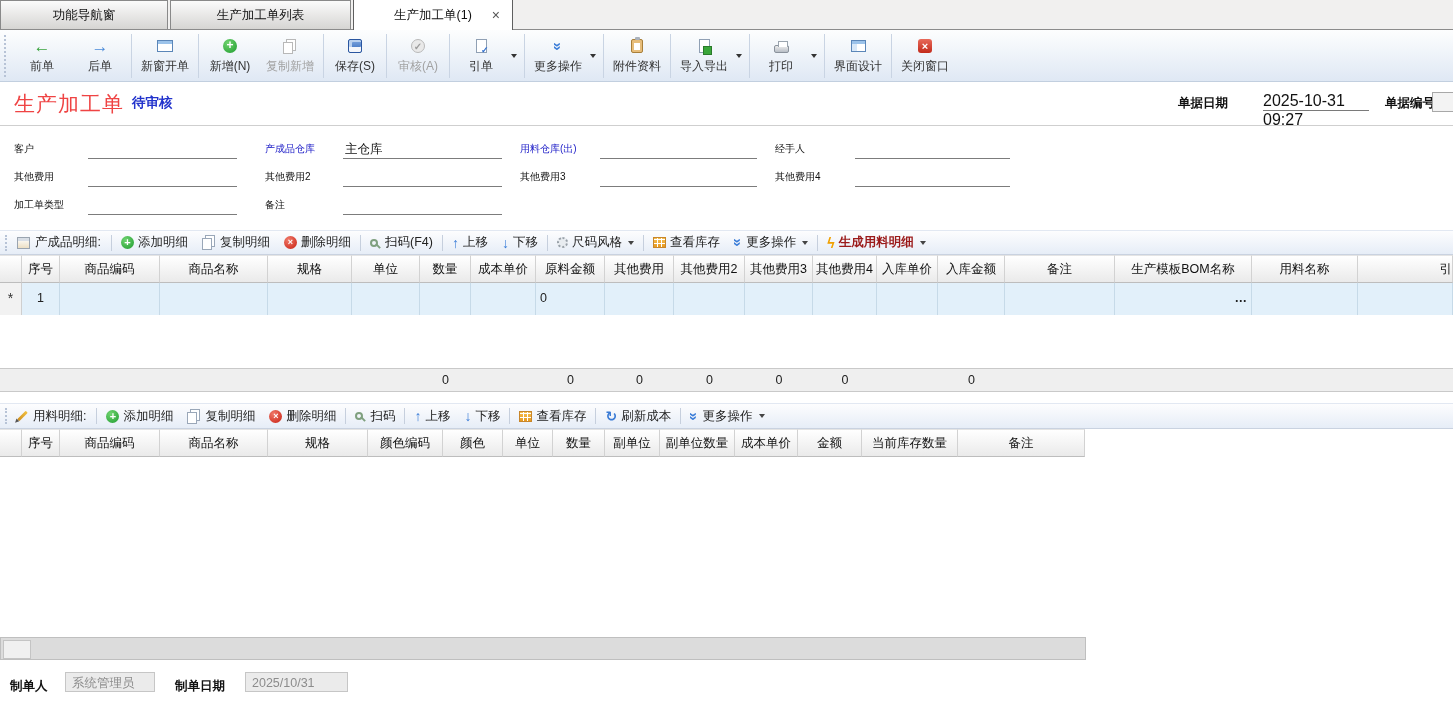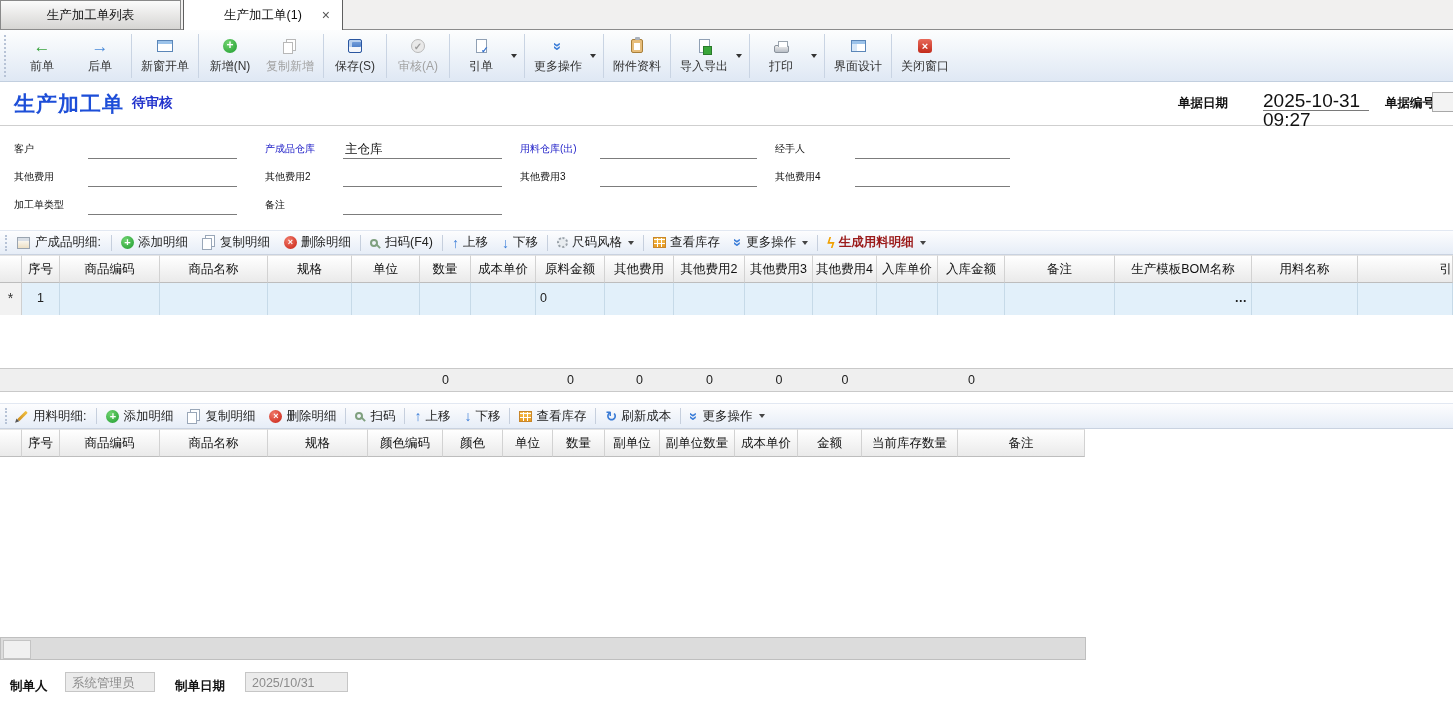--- a/index.html
+++ b/index.html
@@ -68,24 +68,24 @@
                          linear-gradient(#f6c050,#e89a20);}
   .ic-scan{width:8px;height:8px;border:2px solid #7fa07f;border-radius:50%;margin-right:3px;}
   .ic-scan::after{content:"";position:absolute;width:6px;height:2px;background:#7fa07f;transform:rotate(45deg);right:-5px;bottom:-2px;}
   .ic-gear{width:11px;height:11px;border:2px dotted #98a0a8;border-radius:50%;background:#e8ecf0;}
   .ic-pen{width:3px;height:12px;background:linear-gradient(#f0c040,#d09020);transform:rotate(45deg);border-radius:1px;margin:0 4px;}
   .ic-pen::after{content:"";position:absolute;bottom:-4px;left:-1px;border-left:2.5px solid transparent;border-right:2.5px solid transparent;border-top:4px solid #555;}
 
   
   .dochdr{top:82px;height:44px;background:#fff;border-bottom:1px solid #cfcfcf;}
   .doc-title{position:absolute;left:14px;top:8px;font-family:"Liberation Serif","DejaVu Serif",serif;
-             font-weight:bold;font-size:21px;color:#1d4ed8;letter-spacing:1px;}
+             font-weight:normal;font-size:21px;color:#ef4444;letter-spacing:1px;}
   .doc-status{position:absolute;left:132px;top:12px;font-weight:bold;font-size:13.5px;color:#2233cc;}
   .hlabel{position:absolute;top:13px;font-weight:bold;font-size:12.5px;color:#111;}
-  .hdate-val{position:absolute;left:1263px;top:9px;width:106px;height:19px;line-height:19px;font-size:19px;color:#111;
+  .hdate-val{position:absolute;left:1263px;top:9px;width:106px;height:19px;line-height:19px;font-size:16px;color:#111;
              border-bottom:1px solid #7a7a7a;}
   .docno-box{position:absolute;left:1432px;top:10px;width:25px;height:18px;background:#f3f3f3;border:1px solid #a8a8a8;}
 
   
   .formarea{top:126px;height:104px;background:#fff;}
   .flabel{position:absolute;height:18px;line-height:18px;font-size:10px;color:#111;white-space:nowrap;}
   .flabel.blue{color:#2020c8;}
   .finput{position:absolute;height:18px;line-height:18px;border-bottom:1px solid #7c7c7c;font-size:12.5px;color:#111;padding-left:2px;}
 
   
@@ -121,20 +121,21 @@
   .ffl{position:absolute;top:18px;font-size:12.5px;font-weight:bold;color:#111;}
   .ffield{position:absolute;top:12px;height:20px;line-height:20px;background:#ebebeb;border:1px solid #c6c6c6;
           color:#8c8c8c;font-size:12.5px;padding:0 6px;box-sizing:border-box;}
 </style>
 </head>
 <body>
 
 <div id="app">
 
   <div class="band tabbar">
+    <div class="tab" style="width:168px;">功能导航窗</div>
     <div class="tab" style="width:181px;">生产加工单列表</div>
     <div class="tab active" style="width:160px;">
       <span>生产加工单(1)</span>
       <span class="x">×</span>
     </div>
   </div>
 
   <div class="band toolbar">
     <span class="grip"></span>
     <div class="tbtn">

